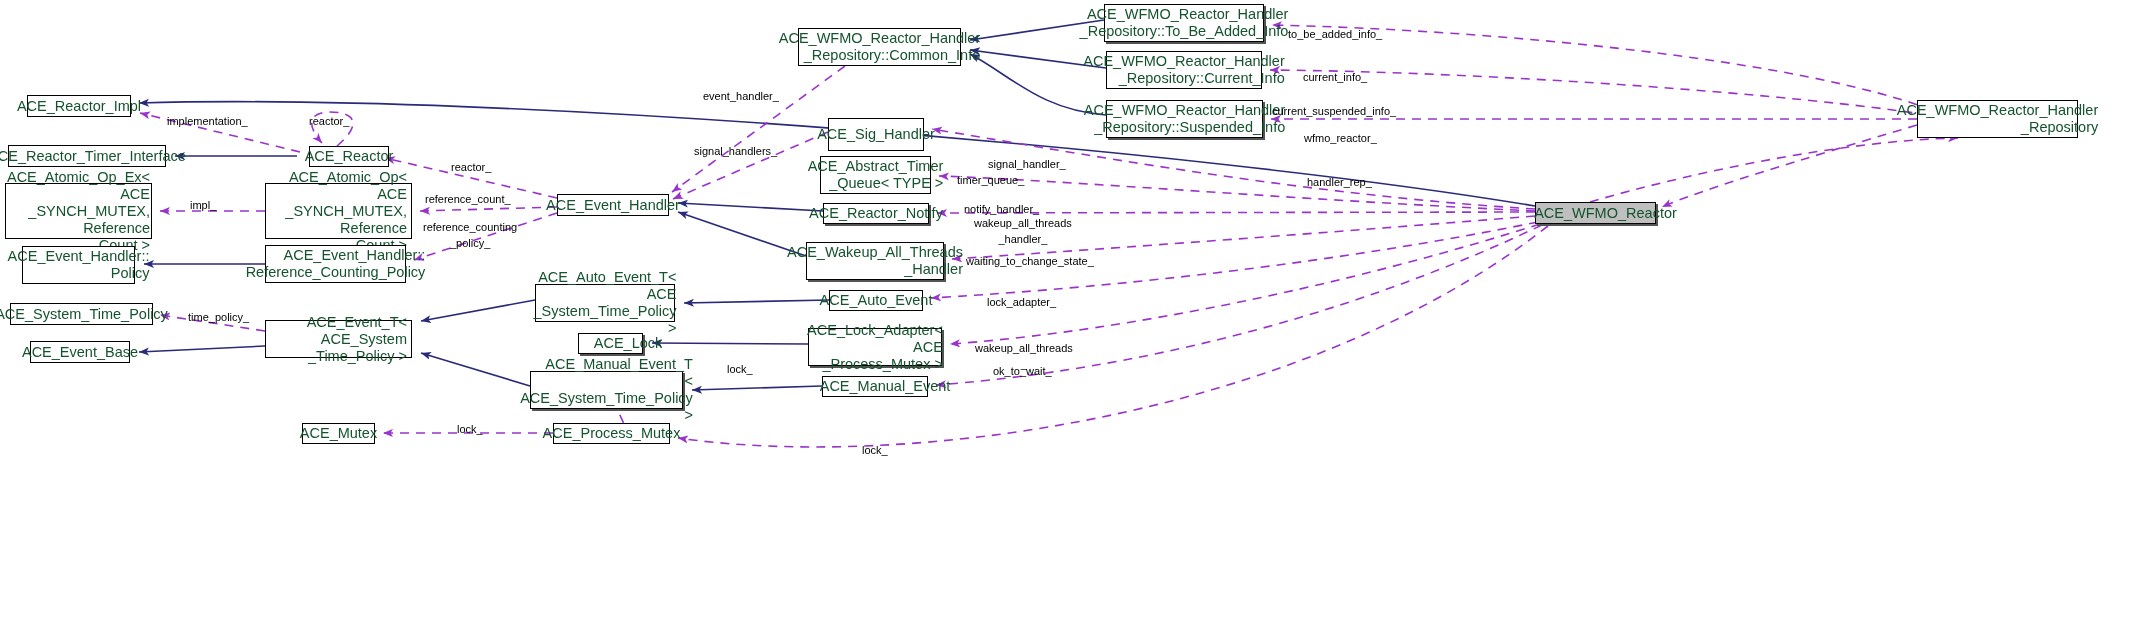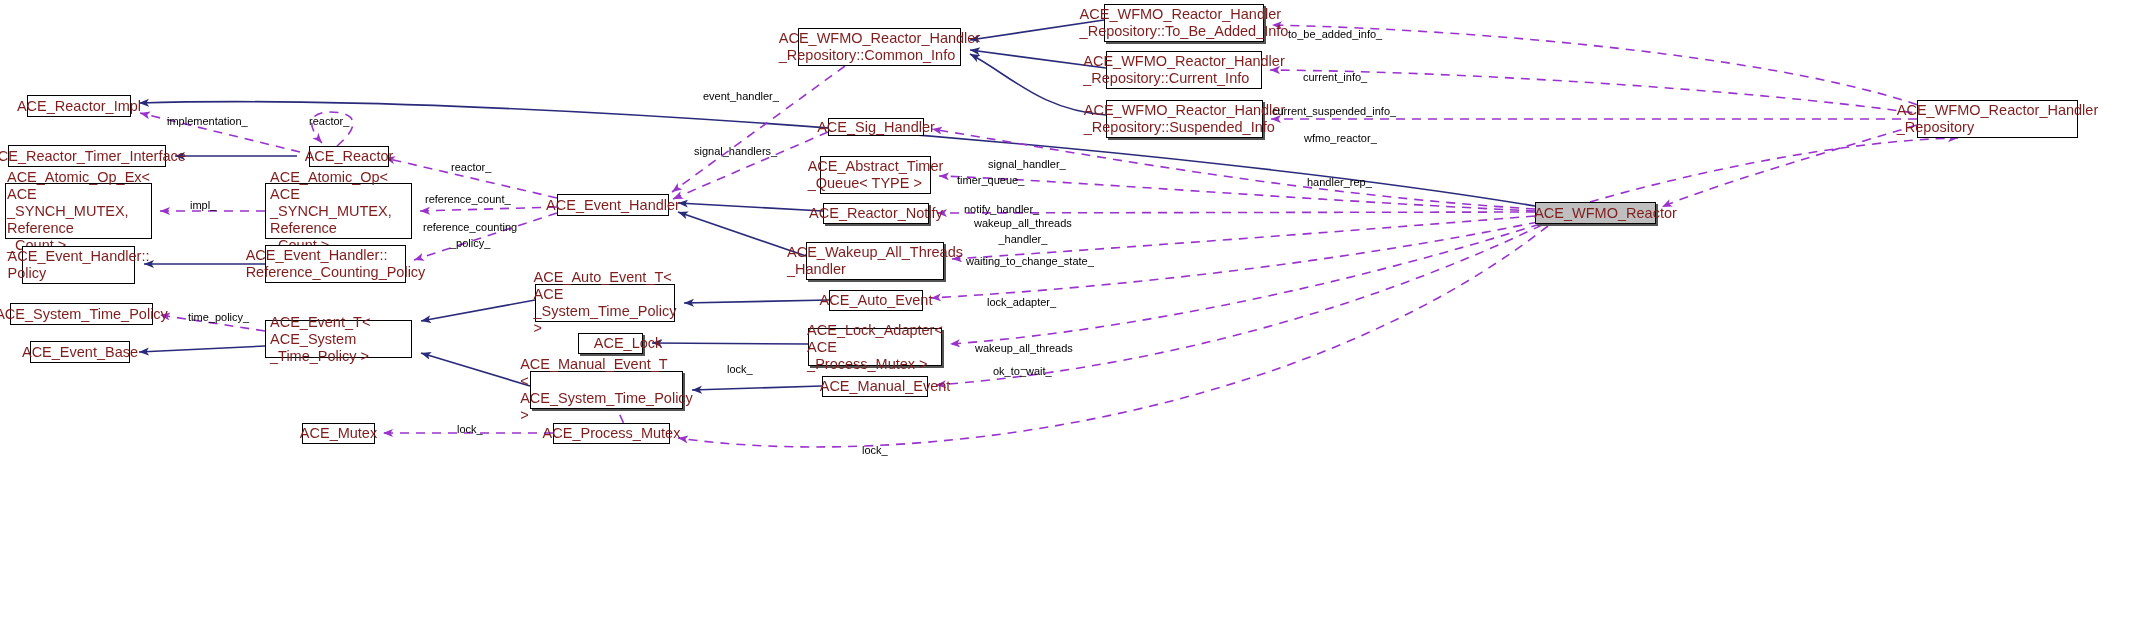--- a/index.html
+++ b/index.html
@@ -21,24 +21,24 @@
     top: 0;
     width: 2133px;
     height: 639px;
     pointer-events: none;
   }
   .node {
     position: absolute;
     box-sizing: border-box;
     border: 1px solid #000000;
     background: #ffffff;
-    color: #7f1d1d;
+    color: #14532d;
     font-size: 14.5px;
     line-height: 17px;
-    text-align: left;
+    text-align: right;
     display: flex;
     align-items: center;
     justify-content: center;
     padding: 1px 4px;
     white-space: pre-line;
     z-index: 5;
   }
   .node.shadow {
     box-shadow: 2px 2px 0 0 #545454;
   }
@@ -137,21 +137,21 @@
       <div class="node" style="left: 302px; top: 423px; width: 73px; height: 21px;">ACE_Mutex</div>
       <div class="node" style="left: 557px; top: 194px; width: 112px; height: 22px;">ACE_Event_Handler</div>
       <div class="node" style="left: 535px; top: 284px; width: 140px; height: 38px;">ACE_Auto_Event_T&lt; ACE
 _System_Time_Policy &gt;</div>
       <div class="node shadow" style="left: 578px; top: 333px; width: 65px; height: 21px; padding-left: 39px;">ACE_Lock</div>
       <div class="node shadow" style="left: 530px; top: 371px; width: 153px; height: 38px;">ACE_Manual_Event_T
 &lt; ACE_System_Time_Policy &gt;</div>
       <div class="node" style="left: 553px; top: 423px; width: 117px; height: 21px;">ACE_Process_Mutex</div>
       <div class="node" style="left: 798px; top: 28px; width: 163px; height: 38px;">ACE_WFMO_Reactor_Handler
 _Repository::Common_Info</div>
-      <div class="node" style="left: 828px; top: 118px; width: 96px; height: 18px;">ACE_Sig_Handler</div>
+      <div class="node" style="left: 828px; top: 118px; width: 96px; height: 33px;">ACE_Sig_Handler</div>
       <div class="node" style="left: 820px; top: 156px; width: 111px; height: 38px;">ACE_Abstract_Timer
 _Queue&lt; TYPE &gt;</div>
       <div class="node shadow" style="left: 823px; top: 203px; width: 106px; height: 21px;">ACE_Reactor_Notify</div>
       <div class="node shadow" style="left: 806px; top: 242px; width: 138px; height: 38px;">ACE_Wakeup_All_Threads
 _Handler</div>
       <div class="node" style="left: 829px; top: 290px; width: 94px; height: 21px;">ACE_Auto_Event</div>
       <div class="node shadow" style="left: 808px; top: 328px; width: 134px; height: 38px;">ACE_Lock_Adapter&lt; ACE
 _Process_Mutex &gt;</div>
       <div class="node" style="left: 822px; top: 376px; width: 106px; height: 21px; padding-left: 24px;">ACE_Manual_Event</div>
       <div class="node shadow" style="left: 1104px; top: 4px; width: 160px; height: 38px;">ACE_WFMO_Reactor_Handler

